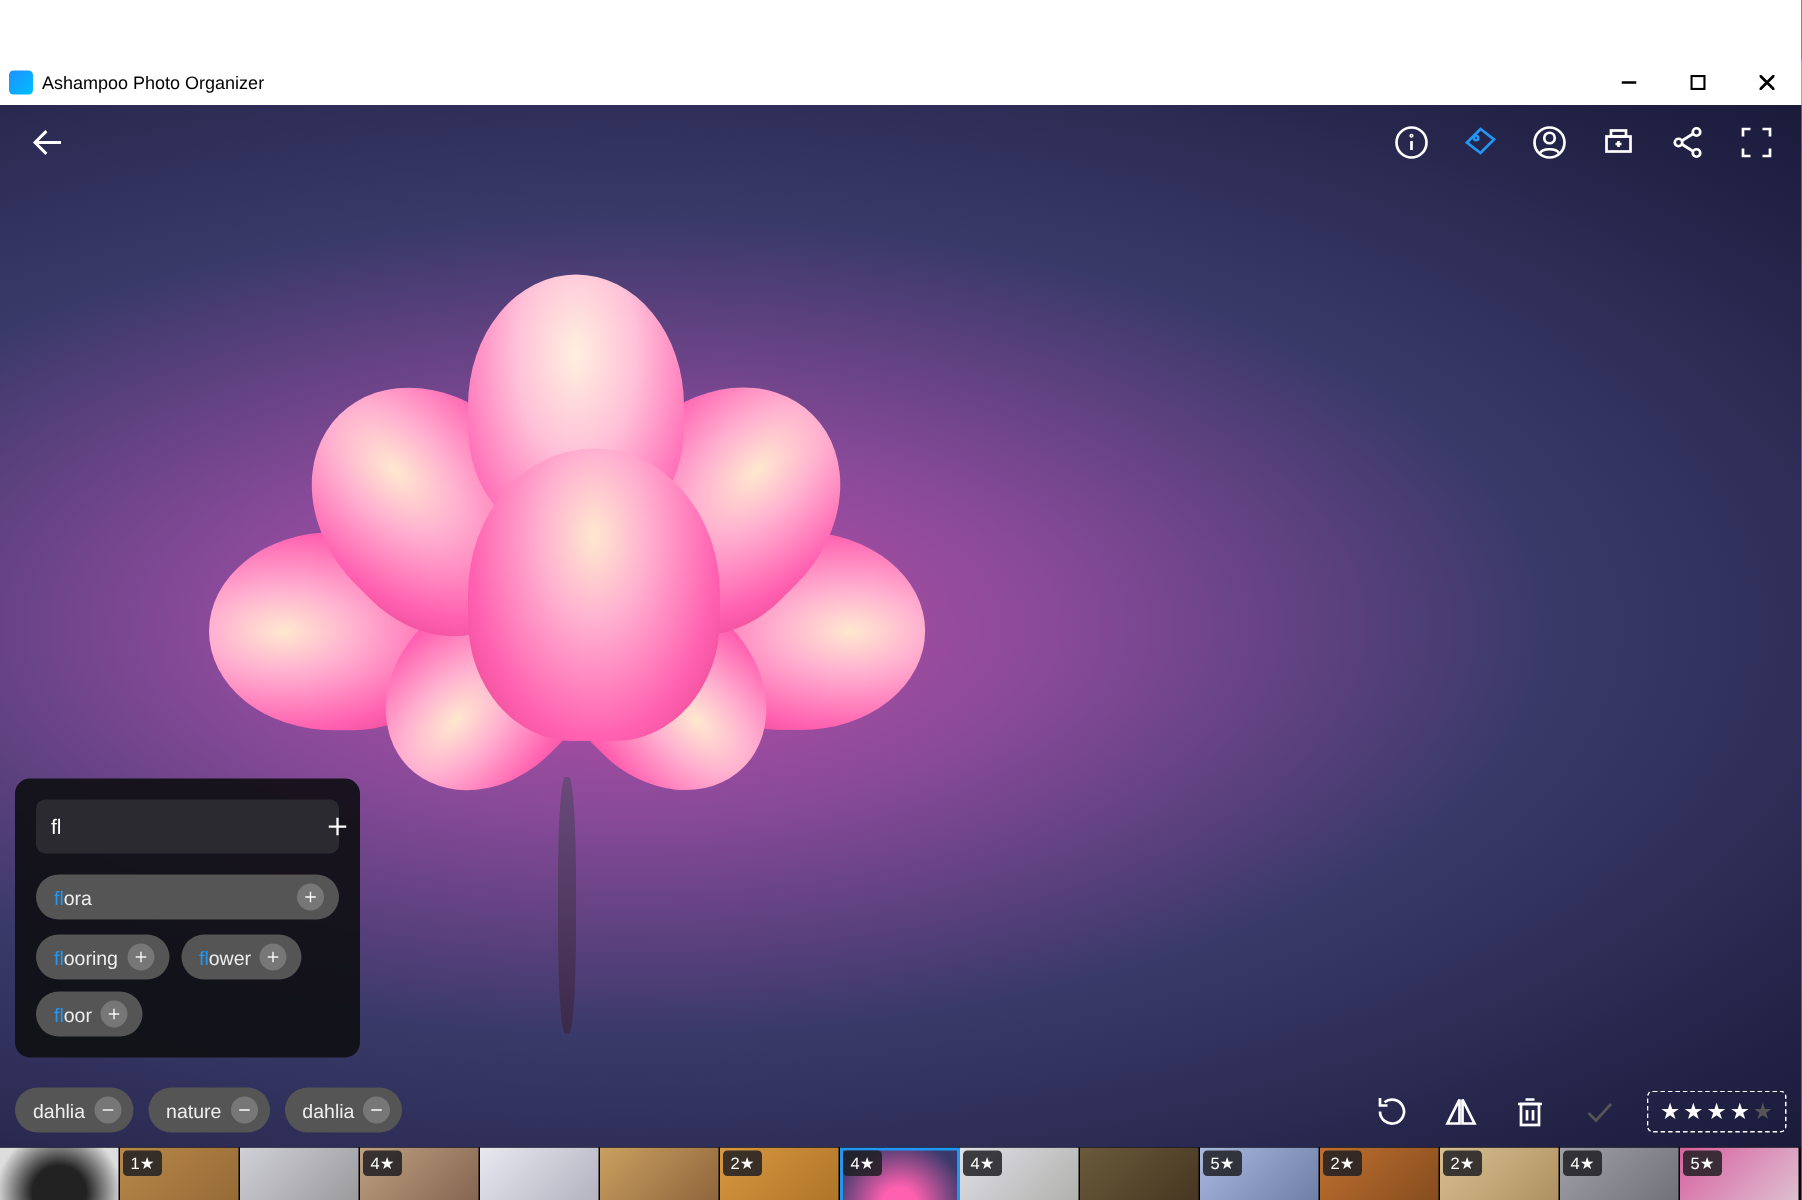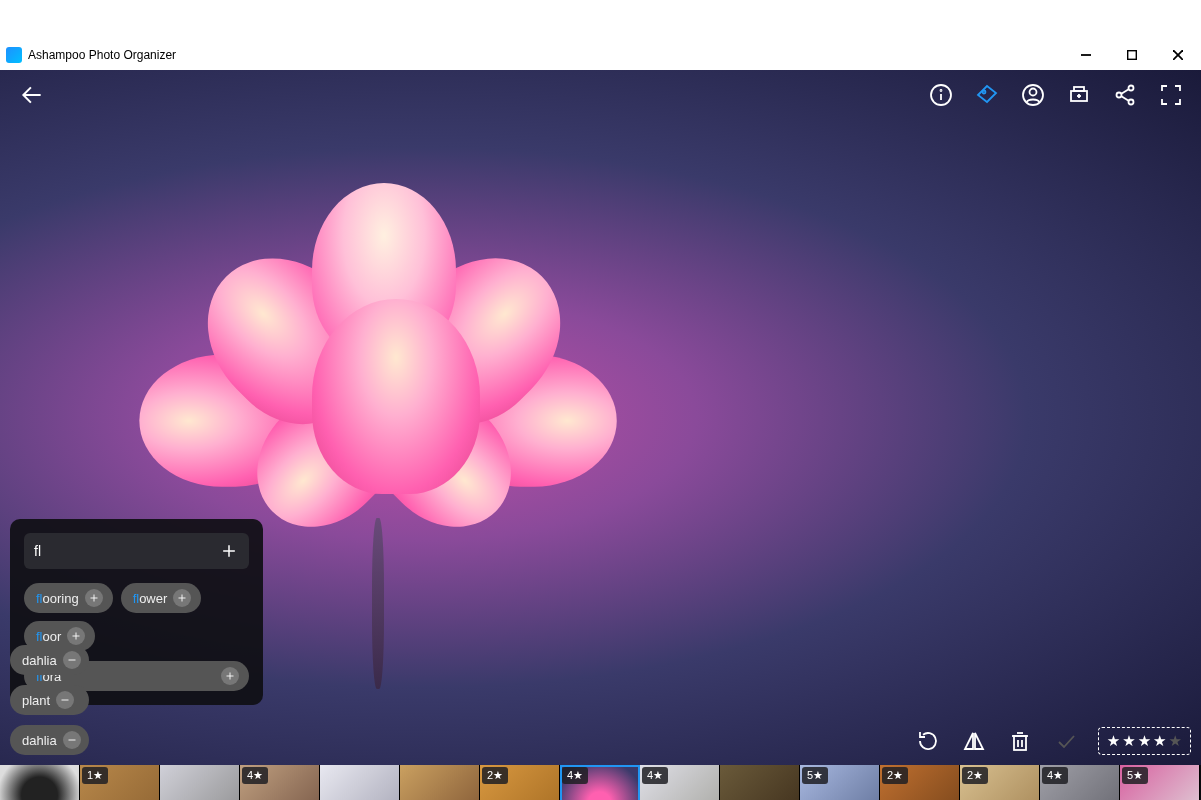--- a/index.html
+++ b/index.html
@@ -89,21 +89,21 @@
   left: 46%; bottom: -10%;
   width: 2%; height: 35%;
   background: linear-gradient(to bottom, #6a4a7a, #3a2a4a);
   border-radius: 40%;
 }
 
 .tag-panel {
   position: absolute;
   left: 10px;
   bottom: 135px;
-  width: 253px;
+  width: 230px;
   background: rgba(15,15,20,0.92);
   border-radius: 10px;
   padding: 14px;
   z-index: 20;
 }
 .tag-input-wrap {
   display: flex;
   align-items: center;
   background: #2a2a30;
   border-radius: 6px;
@@ -141,21 +141,20 @@
 }
 .suggest-pill.wide { flex: 1; justify-content: space-between; }
 
 .bottom-tags {
   position: absolute;
   left: 10px;
   bottom: 85px;
   display: flex;
   gap: 10px;
   z-index: 20;
-  flex-direction: column;
 }
 .tag-pill {
   background: #555;
   border-radius: 16px;
   padding: 6px 8px 6px 12px;
   display: flex;
   align-items: center;
   gap: 6px;
   color: #eee;
   font-size: 13px;
@@ -352,20 +351,31 @@
     <div class="tag-input-wrap">
       <input class="tag-input" value="fl" style="">
       <div class="tag-input-add">
         <svg viewBox="0 0 24 24" width="20" height="20">
             <line x1="5" y1="12" x2="19" y2="12"></line>
             <line x1="12" y1="5" x2="12" y2="19"></line>
           </svg>
       </div>
     </div>
     <div class="suggest-rows">
+      <div class="suggest-row" id="srow2">
+          <div class="suggest-pill wide">
+            <span><span class="match">fl</span>ora</span>
+            <div class="pill-plus">
+              <svg viewBox="0 0 24 24" width="12" height="12">
+                <line x1="5" y1="12" x2="19" y2="12"></line>
+                <line x1="12" y1="5" x2="12" y2="19"></line>
+              </svg>
+            </div>
+          </div>
+        </div>
       <div class="suggest-row" id="srow1">
           <div class="suggest-pill">
             <span><span class="match">fl</span>ooring</span>
             <div class="pill-plus">
               <svg viewBox="0 0 24 24" width="12" height="12">
                 <line x1="5" y1="12" x2="19" y2="12"></line>
                 <line x1="12" y1="5" x2="12" y2="19"></line>
               </svg>
             </div>
           </div>
@@ -381,45 +391,34 @@
           <div class="suggest-pill">
             <span><span class="match">fl</span>oor</span>
             <div class="pill-plus">
               <svg viewBox="0 0 24 24" width="12" height="12">
                 <line x1="5" y1="12" x2="19" y2="12"></line>
                 <line x1="12" y1="5" x2="12" y2="19"></line>
               </svg>
             </div>
           </div>
         </div>
-      <div class="suggest-row" id="srow2">
-          <div class="suggest-pill wide">
-            <span><span class="match">fl</span>ora</span>
-            <div class="pill-plus">
-              <svg viewBox="0 0 24 24" width="12" height="12">
-                <line x1="5" y1="12" x2="19" y2="12"></line>
-                <line x1="12" y1="5" x2="12" y2="19"></line>
-              </svg>
-            </div>
-          </div>
-        </div>
     </div>
   </div>
 
   <div class="bottom-tags" id="applied-tags">
       <div class="tag-pill">
         <span>dahlia</span>
         <div class="pill-minus">
           <svg viewBox="0 0 24 24" width="12" height="12">
             <line x1="5" y1="12" x2="19" y2="12"></line>
           </svg>
         </div>
       </div>
       <div class="tag-pill">
-        <span>plant</span>
+        <span>nature</span>
         <div class="pill-minus">
           <svg viewBox="0 0 24 24" width="12" height="12">
             <line x1="5" y1="12" x2="19" y2="12"></line>
           </svg>
         </div>
       </div>
       <div class="tag-pill">
         <span>dahlia</span>
         <div class="pill-minus">
           <svg viewBox="0 0 24 24" width="12" height="12">

